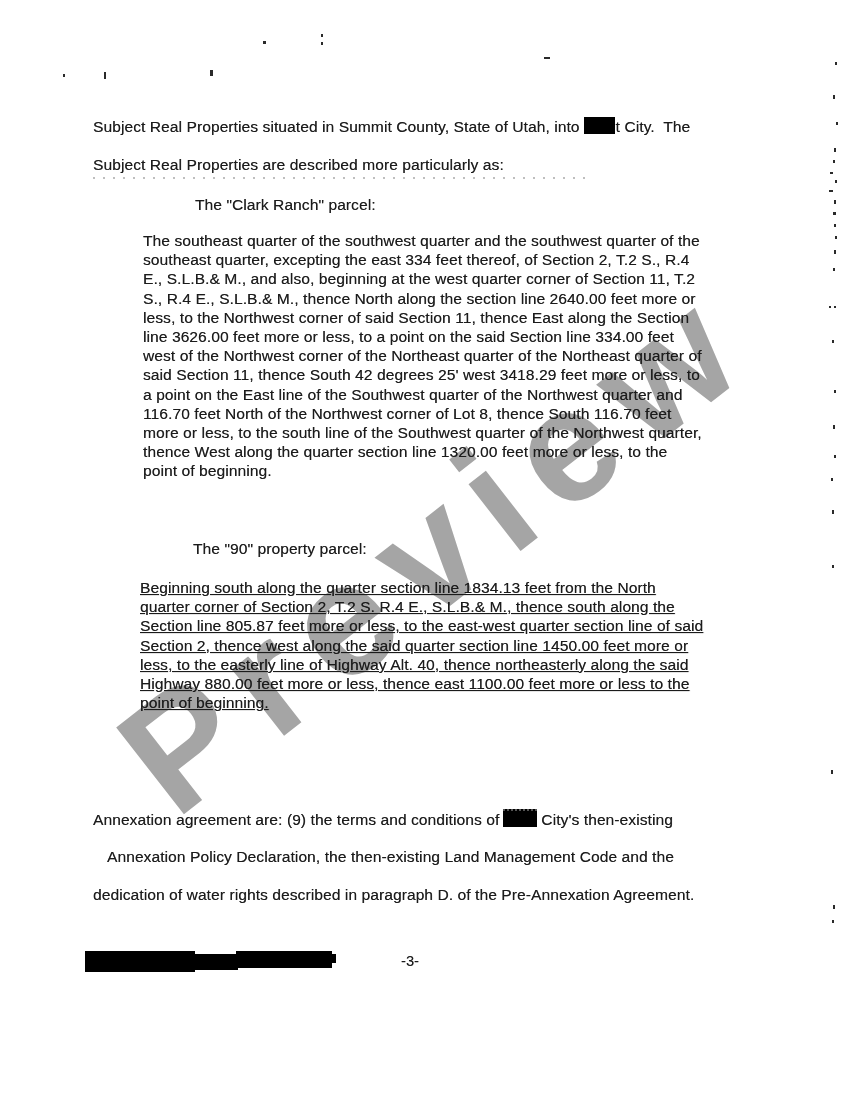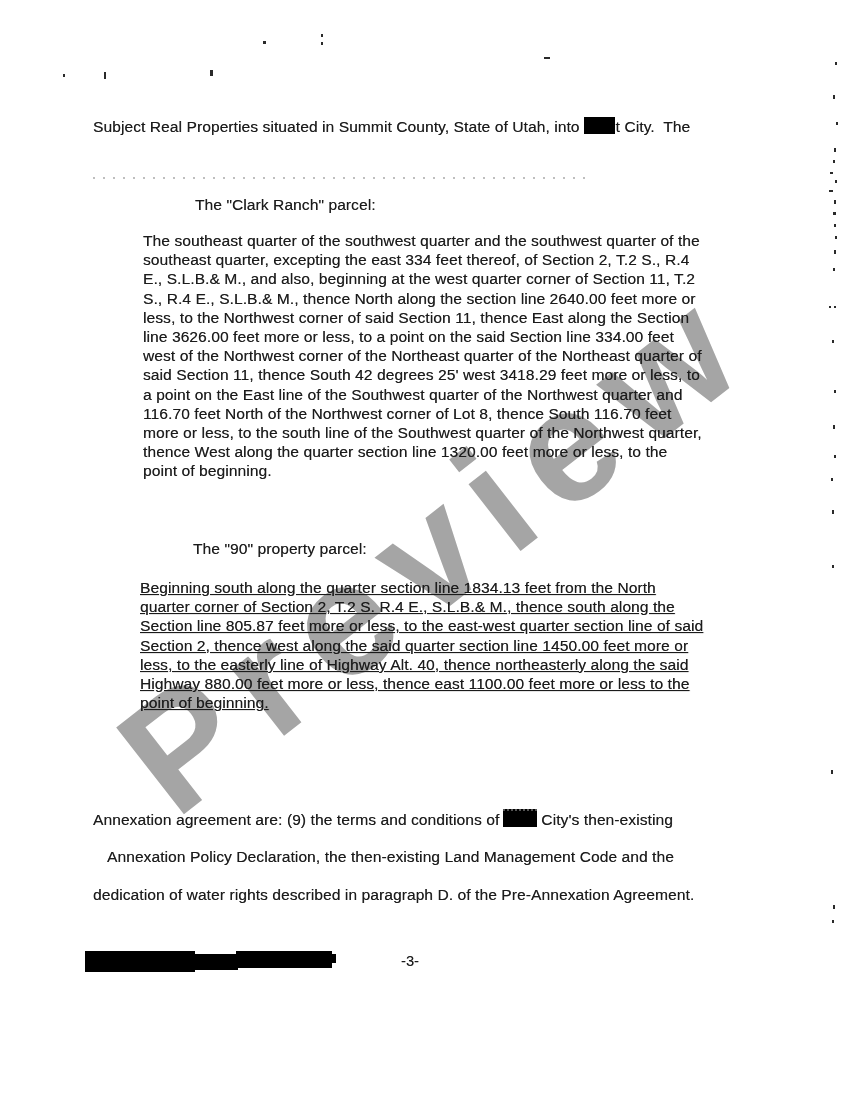--- a/index.html
+++ b/index.html
@@ -82,20 +82,21 @@
 </head>
 <body>
 
 <div class="page">
 
   <div class="watermark">
     <span>Preview</span>
   </div>
 
   <div class="tline" style="left:93px;top:117px;text-align:right;"><span>Subject Real Properties situated in Summit County, State of Utah, into</span><span class="redaction box1"></span><span>t City.  The</span></div>
+  <div class="tline" style="left:93px;top:155px;">Subject Real Properties are described more particularly as:</div>
 
   <div class="heading" style="left:195px;top:195px;">The "Clark Ranch" parcel:</div>
   <div class="legal-block" style="left:143px;top:231px;">The southeast quarter of the southwest quarter and the southwest quarter of the
 southeast quarter, excepting the east 334 feet thereof, of Section 2, T.2 S., R.4
 E., S.L.B.&amp; M., and also, beginning at the west quarter corner of Section 11, T.2
 S., R.4 E., S.L.B.&amp; M., thence North along the section line 2640.00 feet more or
 less, to the Northwest corner of said Section 11, thence East along the Section
 line 3626.00 feet more or less, to a point on the said Section line 334.00 feet
 west of the Northwest corner of the Northeast quarter of the Northeast quarter of
 said Section 11, thence South 42 degrees 25' west 3418.29 feet more or less, to

